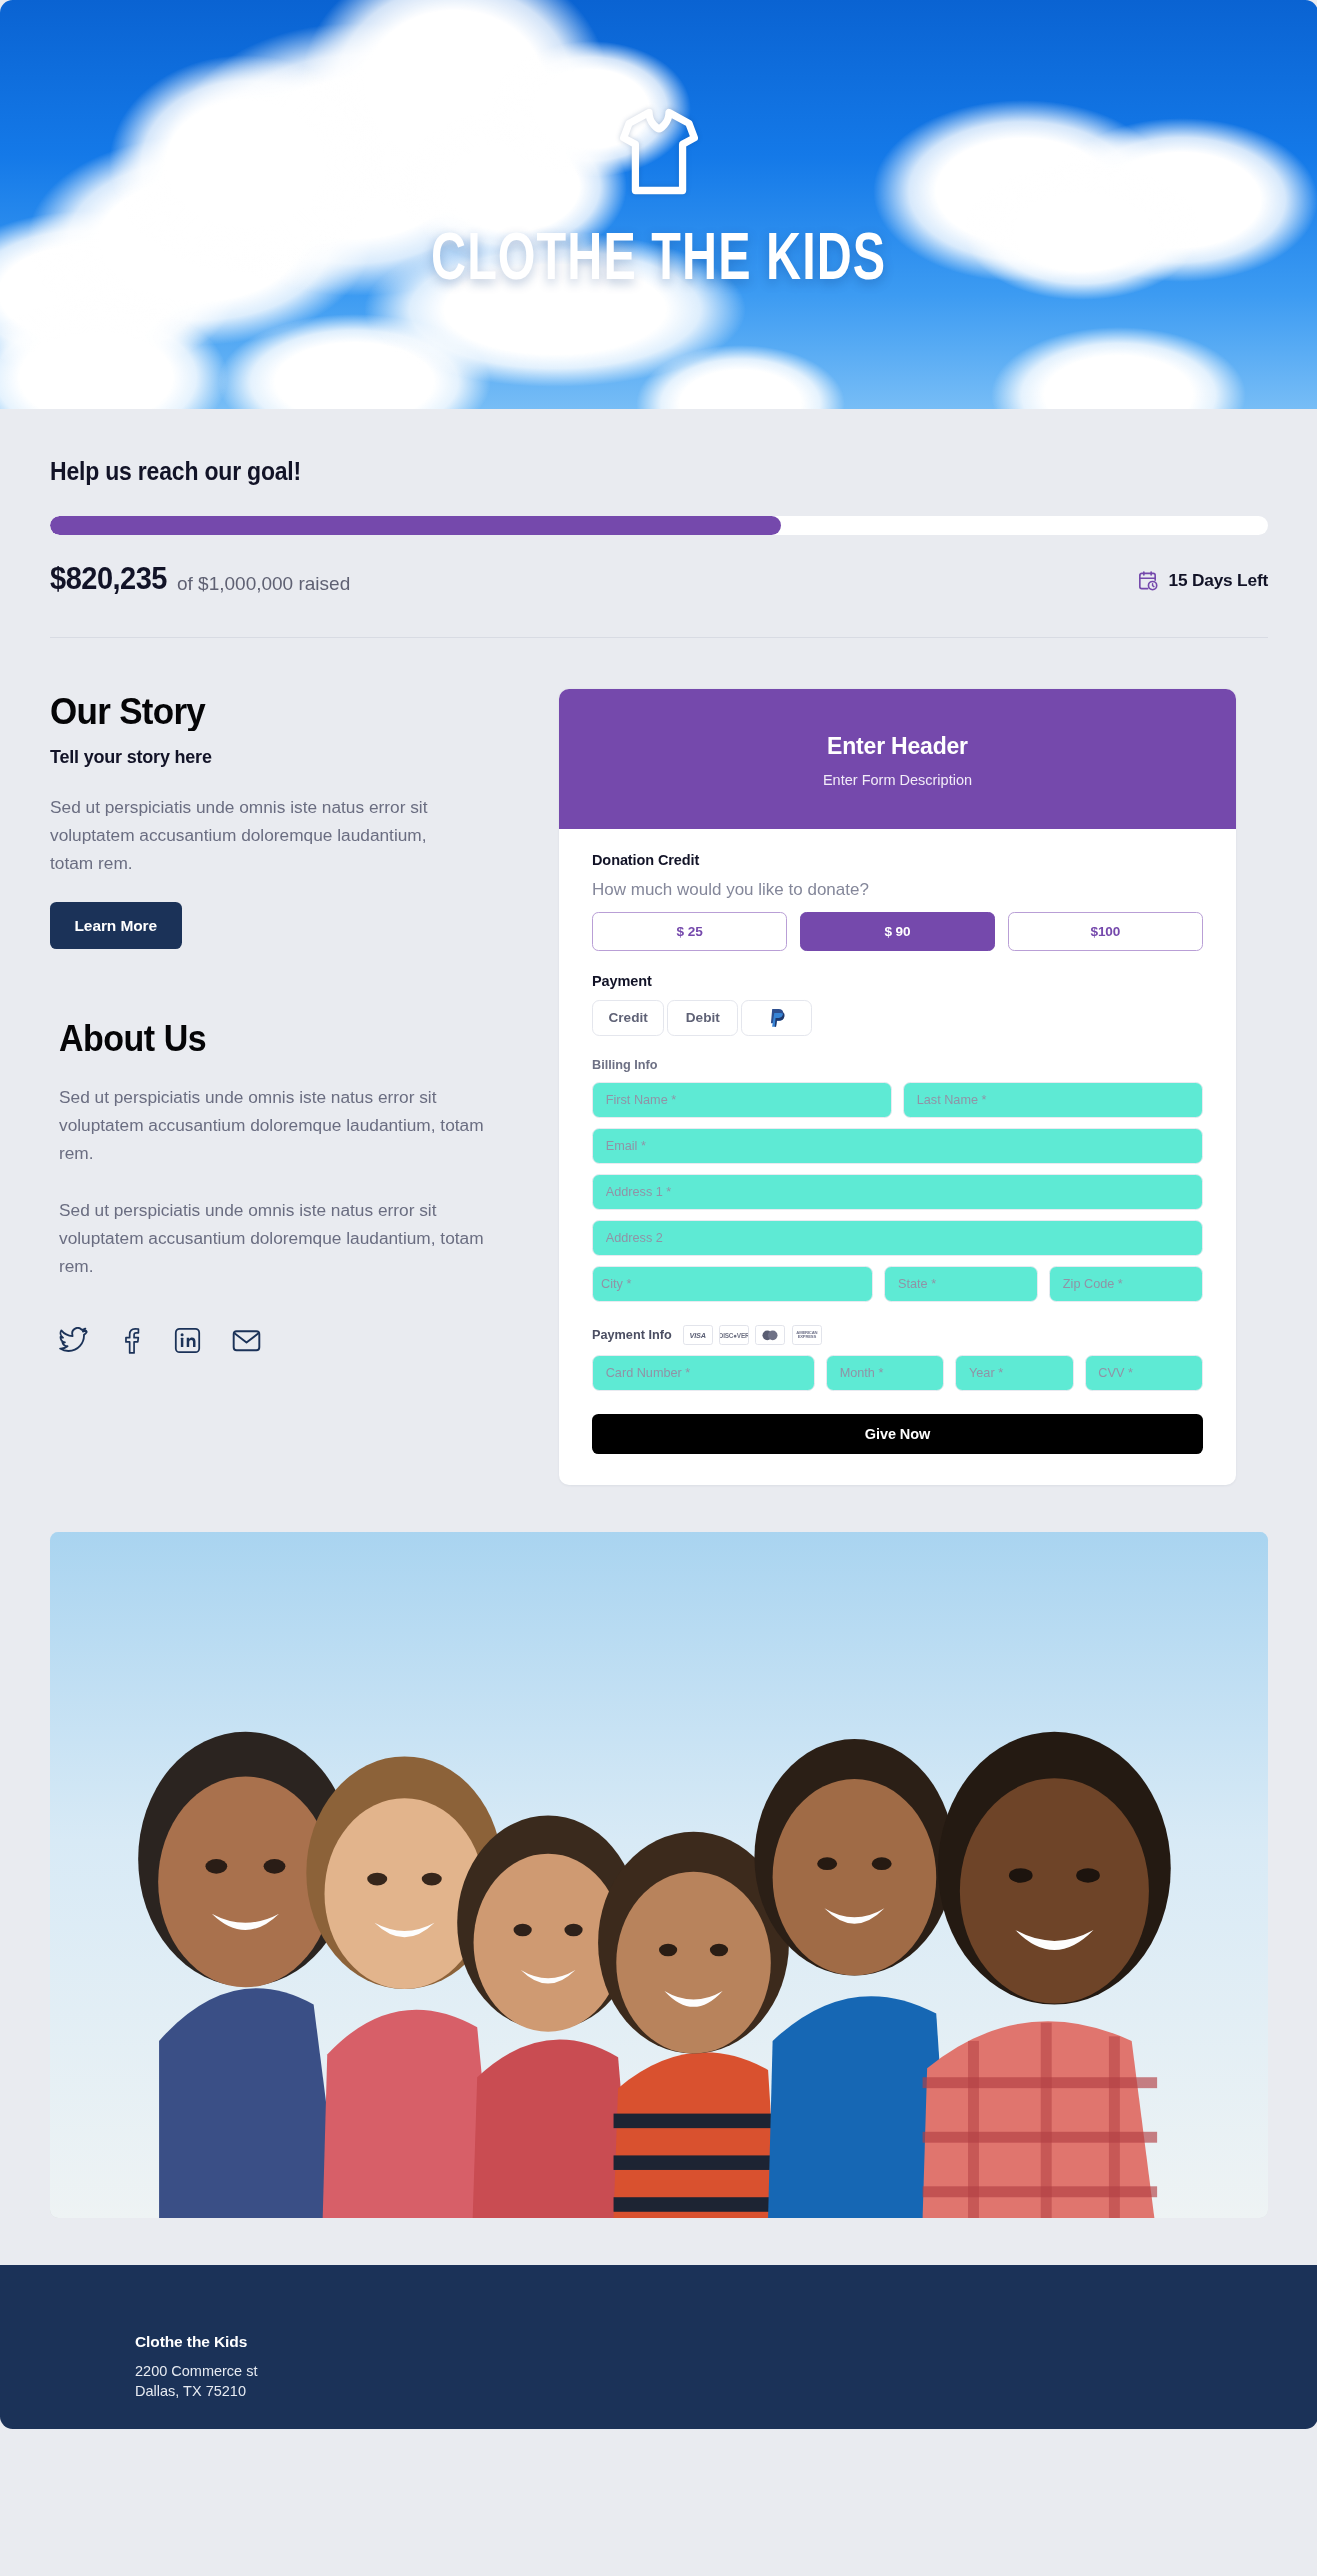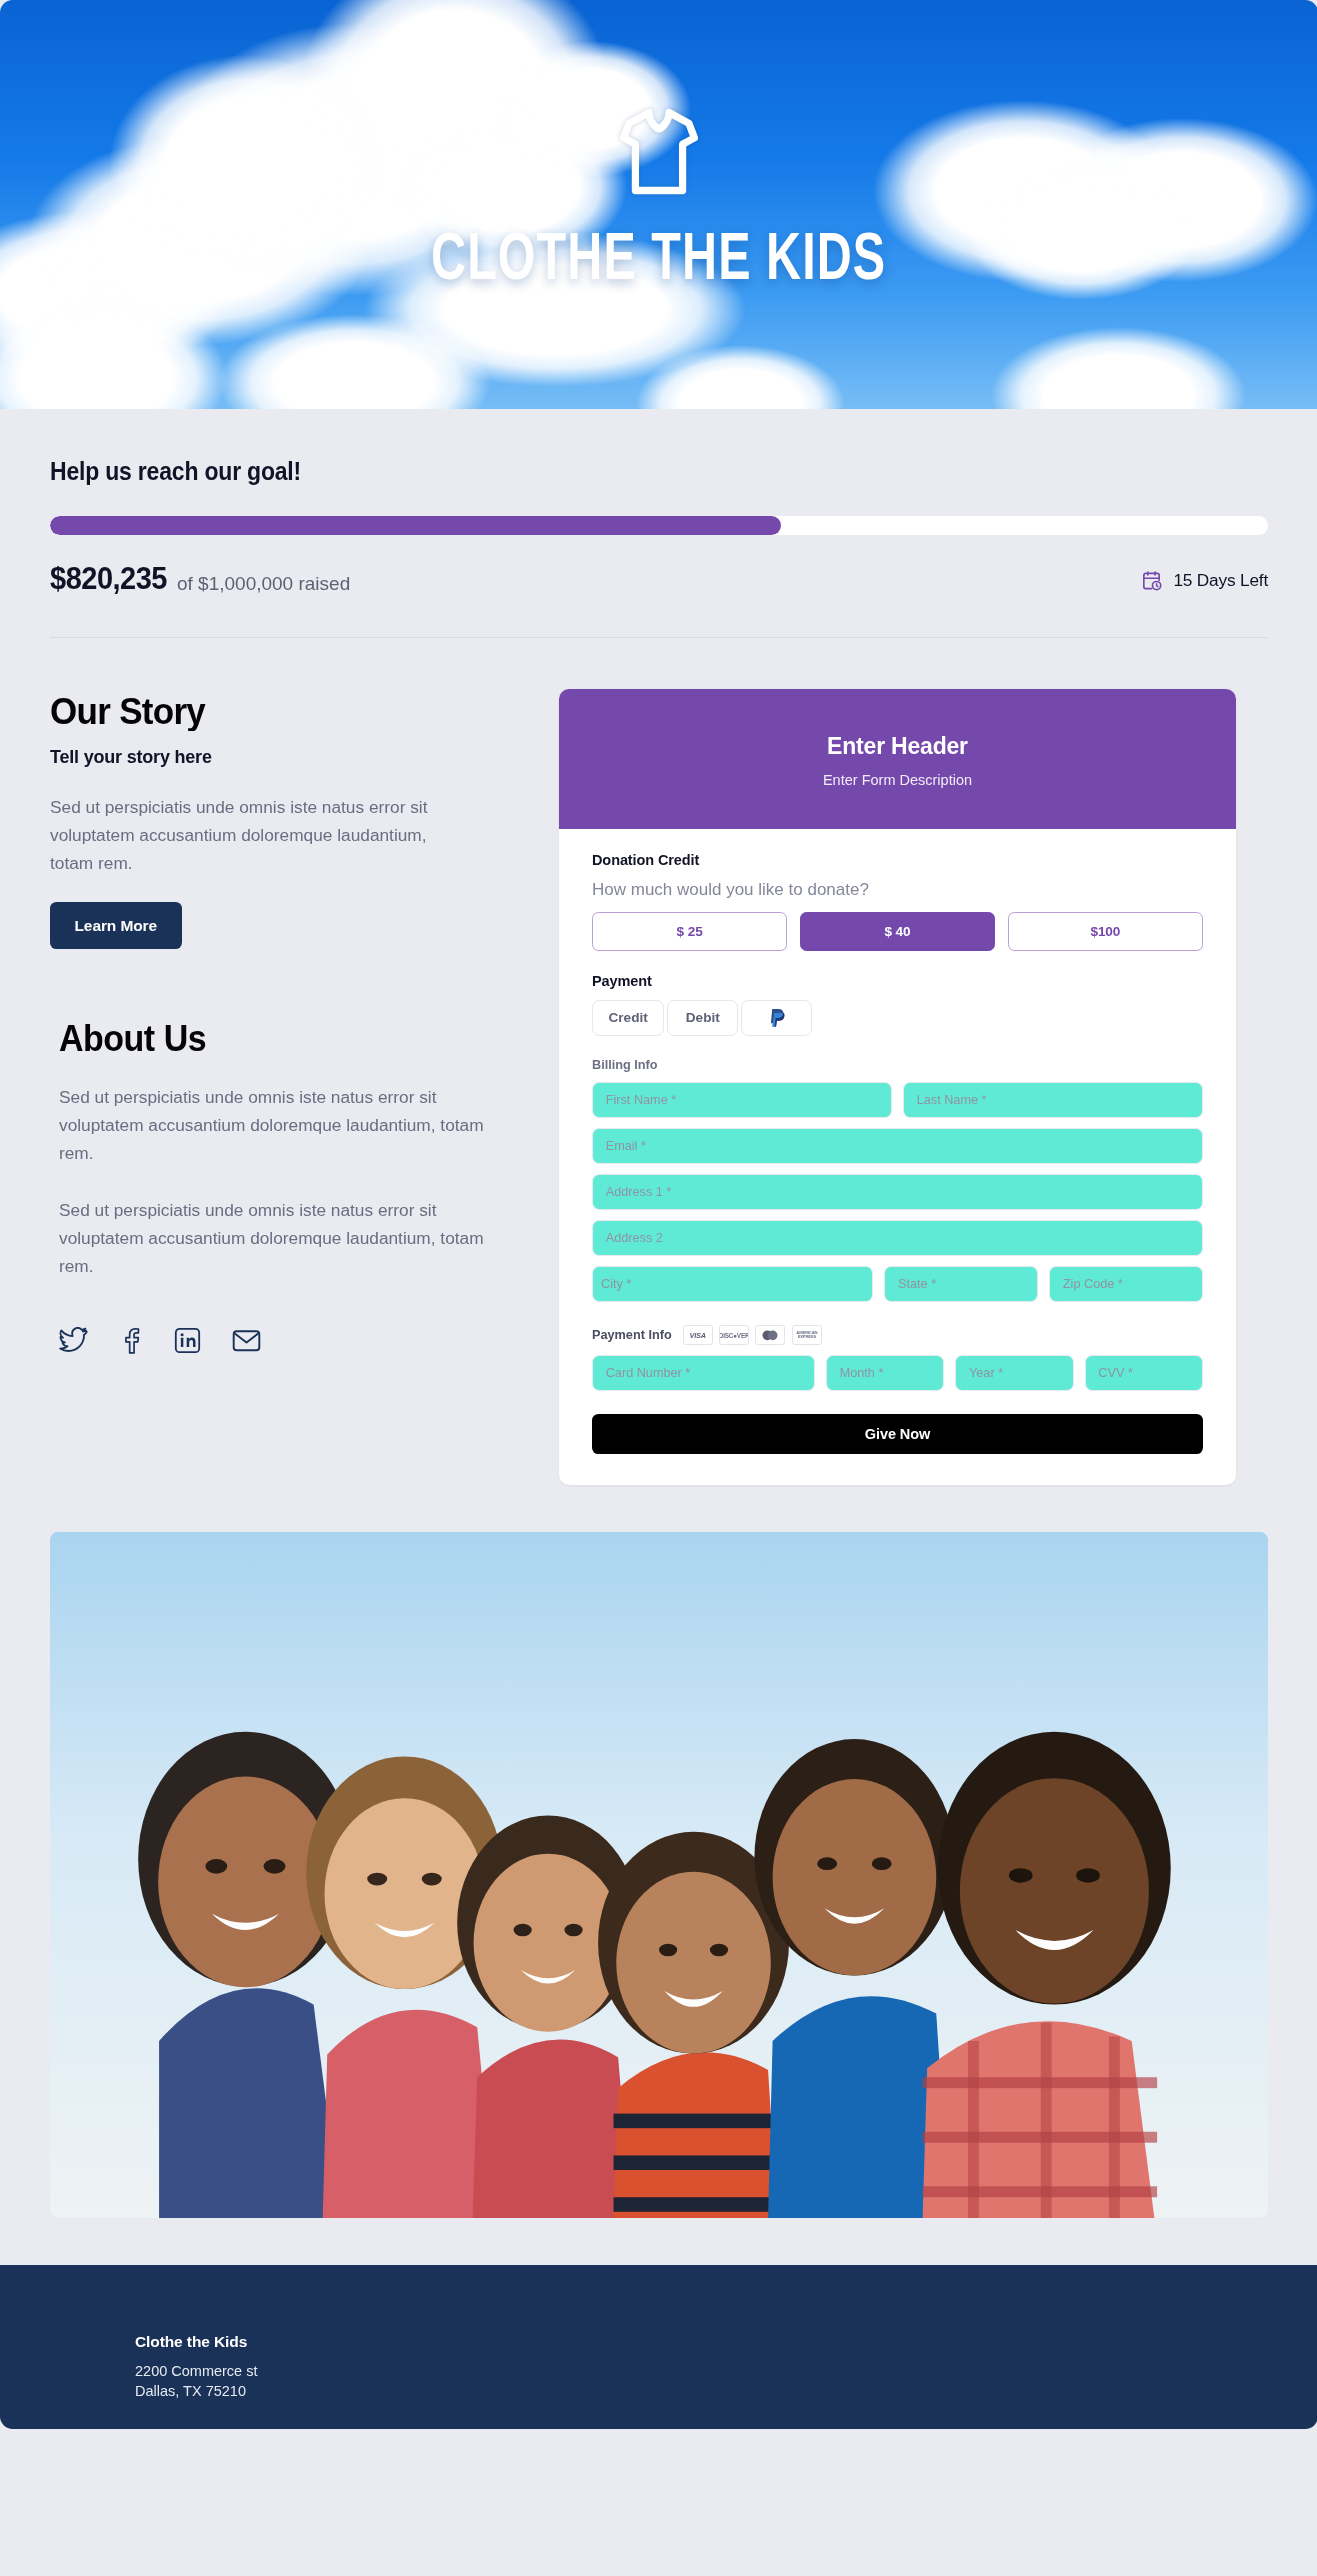--- a/index.html
+++ b/index.html
@@ -97,21 +97,21 @@
     transform-origin: left bottom;
   }
   .raised-of {
     font-size: 19px;
     color: #5f6173;
     font-weight: 400;
   }
   .days { display: flex; align-items: center; gap: 10px; }
   .days-label {
     font-size: 17.3px;
-    font-weight: 400;
+    font-weight: 700;
     color: #121327;
     letter-spacing: -0.2px;
   }
   .divider {
     margin: 40px 50px 0 50px;
     height: 0.9px;
     background: #d8dbe3;
   }
 
   
@@ -470,21 +470,21 @@
           <div class="form-head-desc">Enter Form Description</div>
         </div>
 
         <div class="form-body">
 
           <div class="sec-title">Donation Credit</div>
           <div class="sec-help">How much would you like to donate?</div>
 
           <div class="amounts">
             <button class="amt">$ 25</button>
-            <button class="amt selected">$ 40</button>
+            <button class="amt selected">$ 90</button>
             <button class="amt">$100</button>
           </div>
 
           <div class="sec-title pay">Payment</div>
           <div class="pay-methods">
             <button class="pay-btn">Credit</button>
             <button class="pay-btn">Debit</button>
             <button class="pay-btn">
               <svg width="17.3" height="20" viewBox="0 0 19 22">
                 <path d="M4.6 1.2h7.2c3.3 0 5.2 1.7 4.8 4.8-.45 3.4-2.8 5.1-6.1 5.1H8.3l-.9 5.6H3.2z" fill="#2e4f8f"></path>

